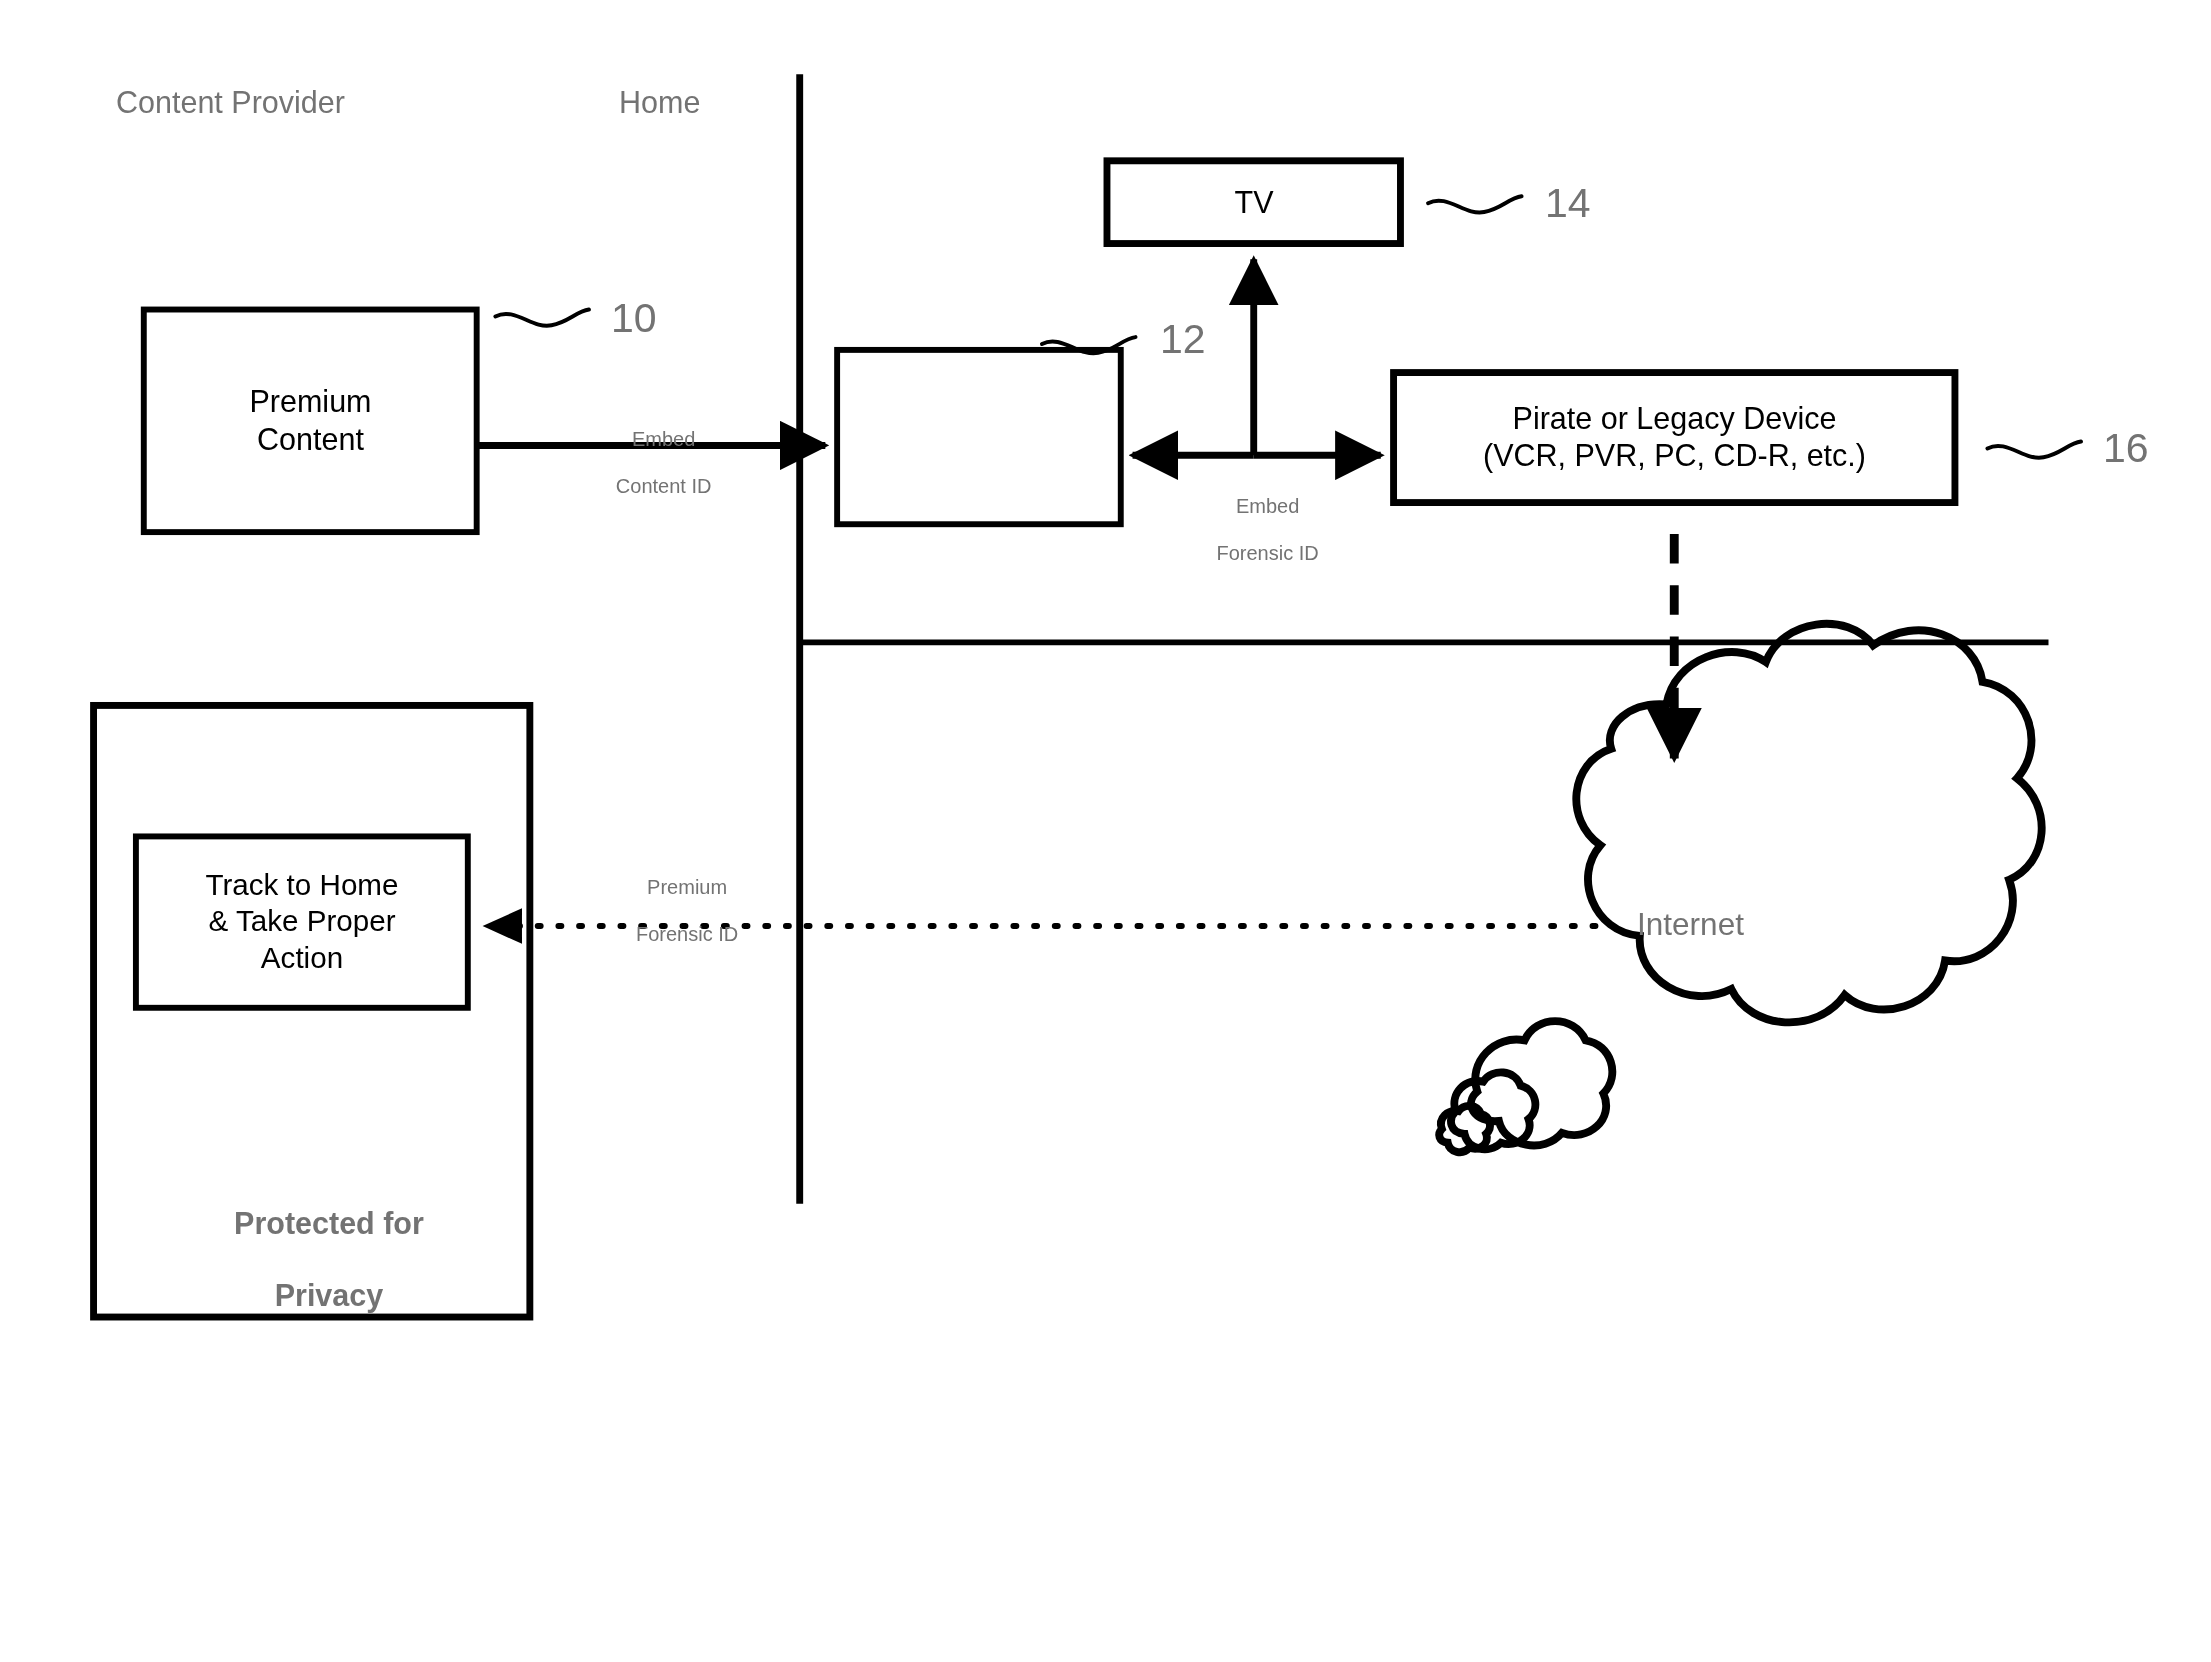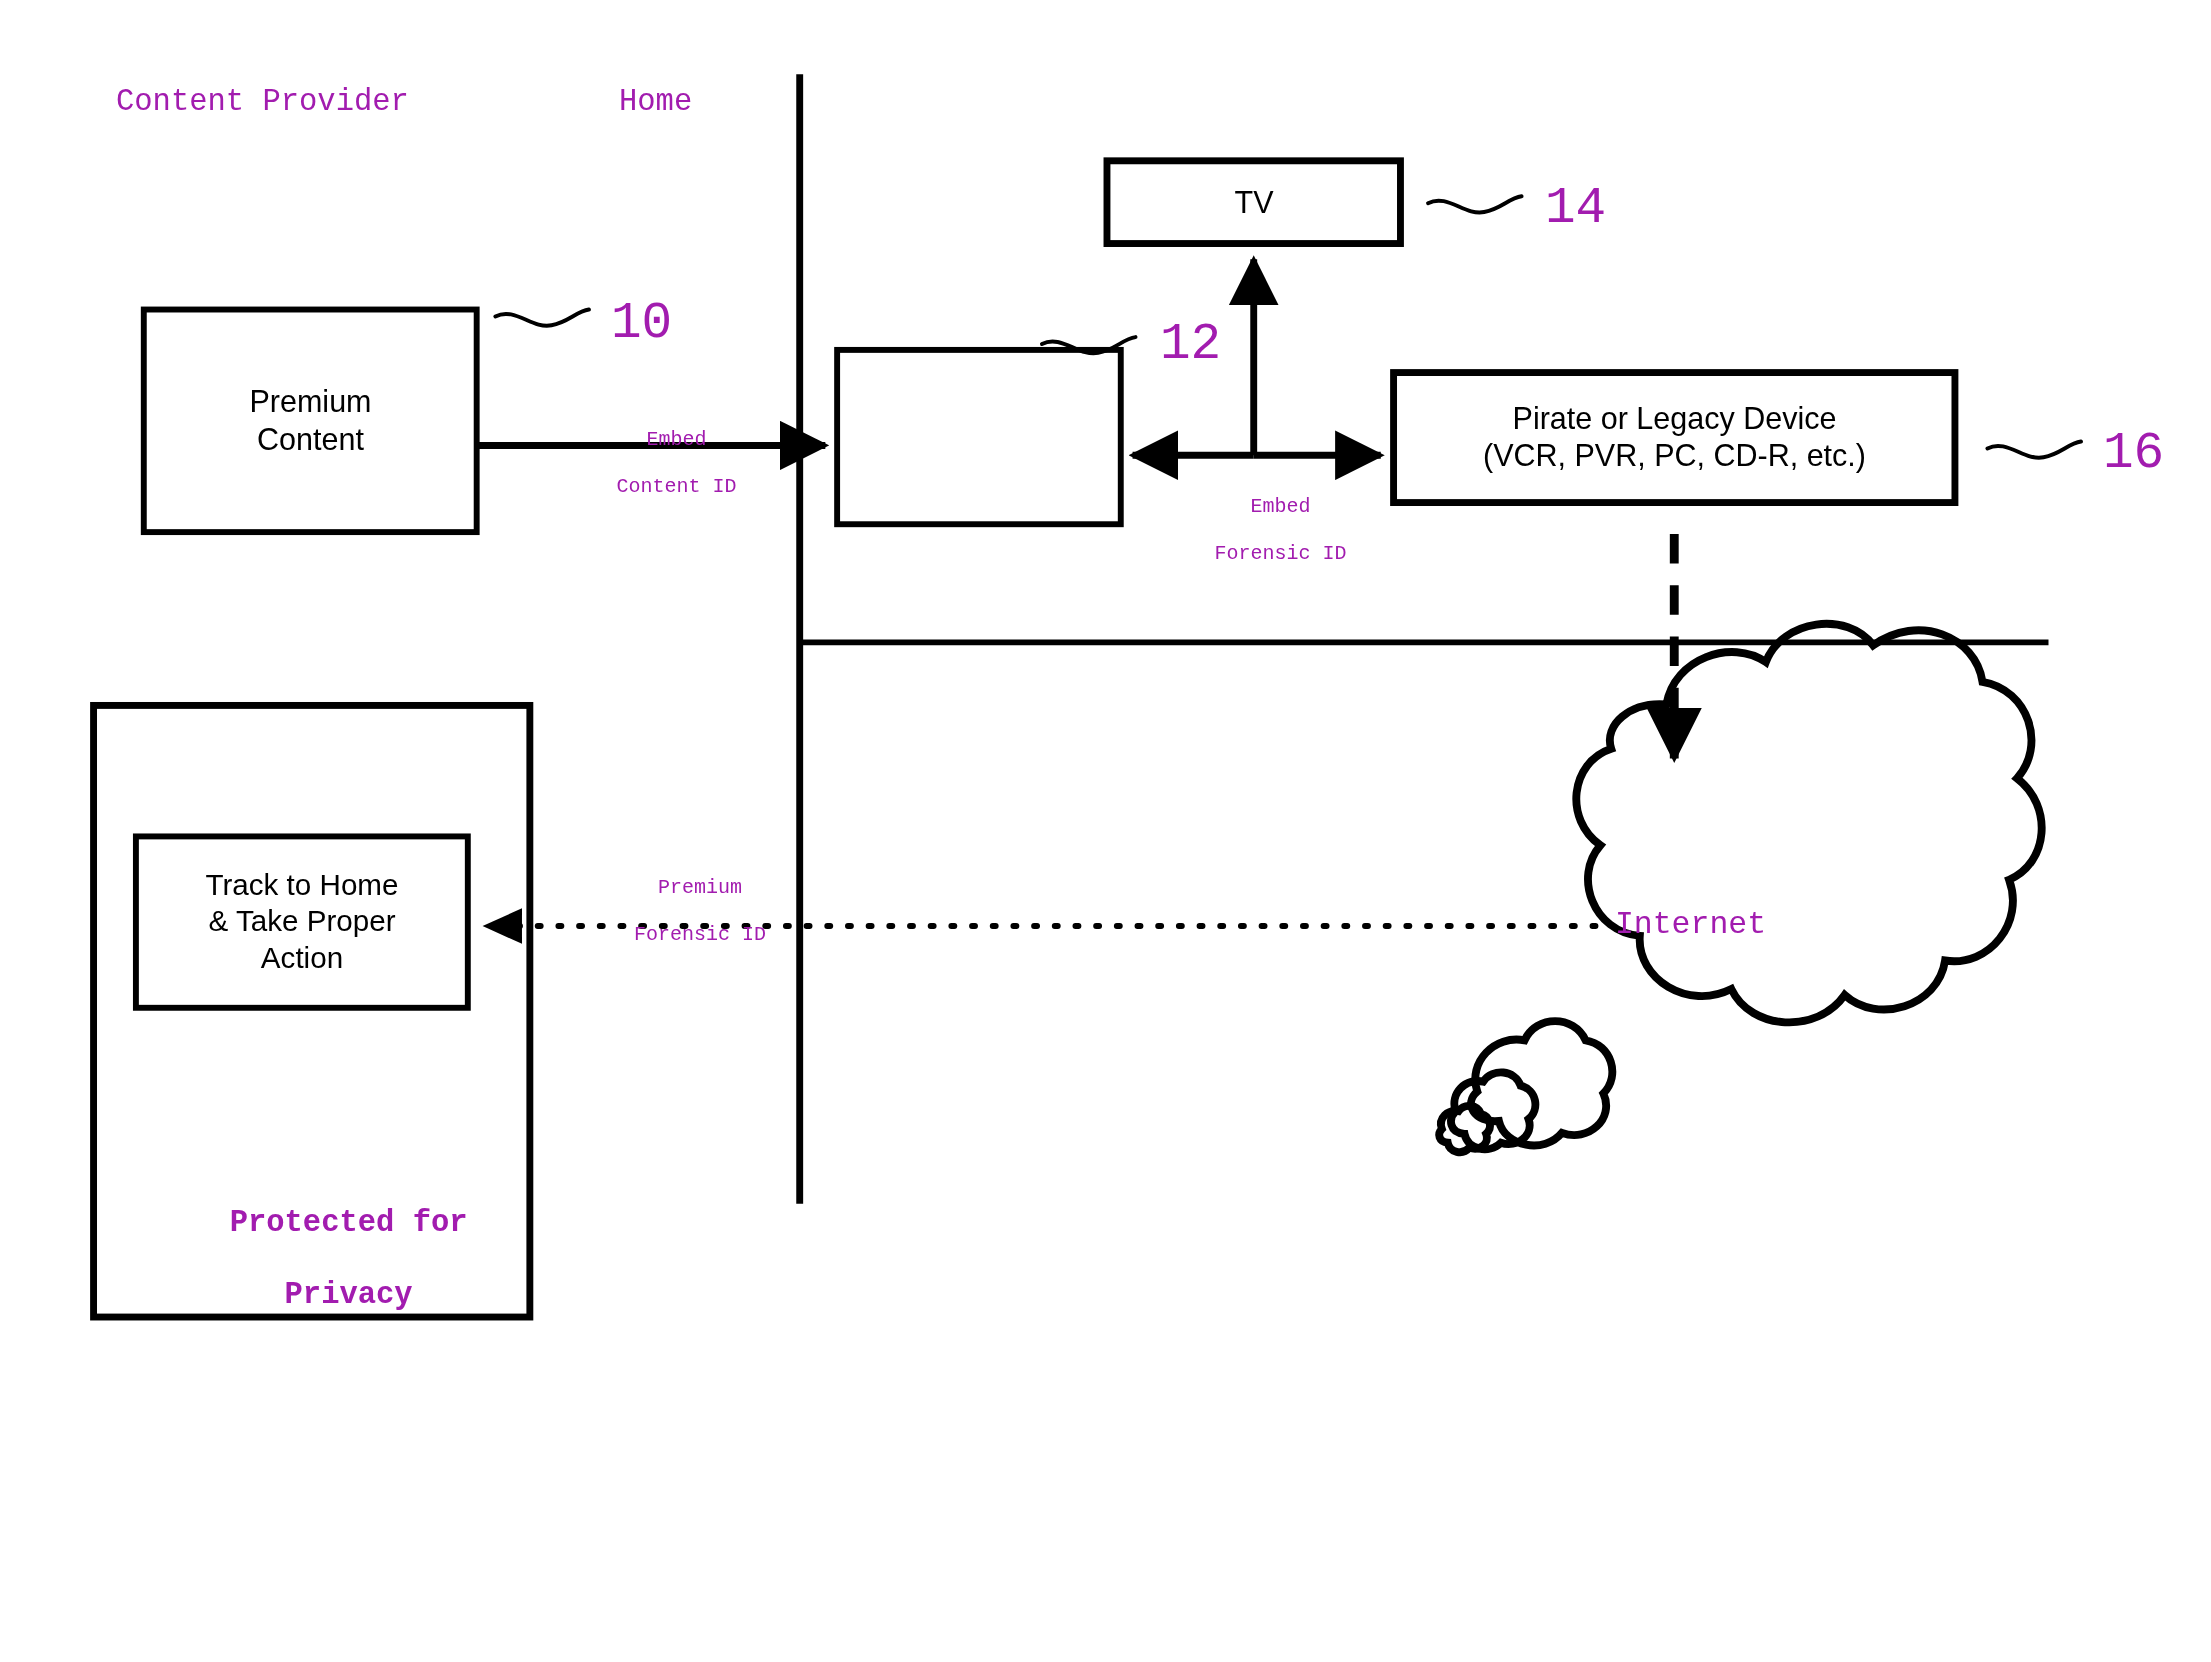--- a/index.html
+++ b/index.html
@@ -18,37 +18,37 @@
   }
   #figure svg {
     position: absolute;
     left: 0;
     top: 0;
     width: 2211px;
     height: 1663px;
   }
   .lbl {
     position: absolute;
-    font-family: Liberation Mono, monospace;
-    color: #a21caf;
+    font-family: Liberation Sans, sans-serif;
+    color: #737373;
     white-space: pre;
     line-height: 1.18;
   }
   .center { text-align: center; }
   .boxtext {
     position: absolute;
     display: flex;
     align-items: center;
     justify-content: center;
     text-align: center;
     font-size: 30.5px;
     line-height: 1.22;
   }
   .refnum {
-    font-size: 51px;
+    font-size: 41px;
     text-align: center;
   }
   .sectionlabel {
     font-size: 30.5px;
   }
   .arrowlabel {
     font-size: 20px;
     text-align: center;
   }
   .bold { font-weight: bold; }

